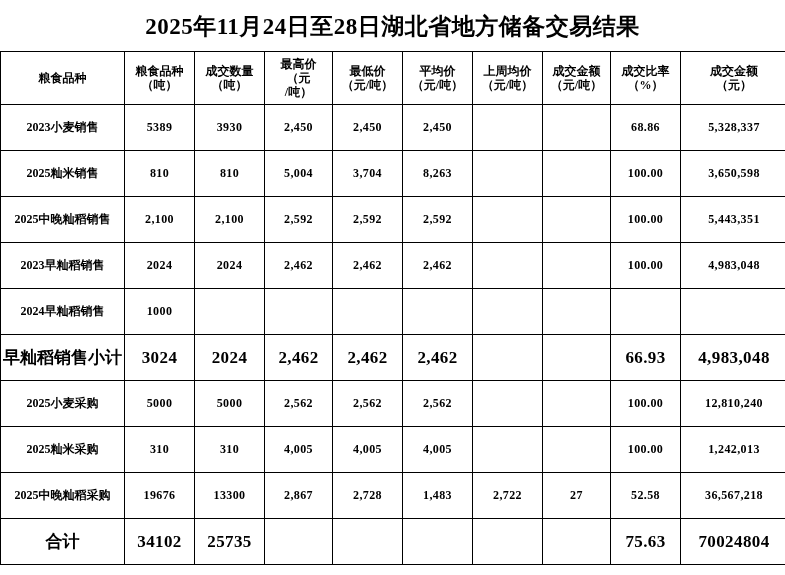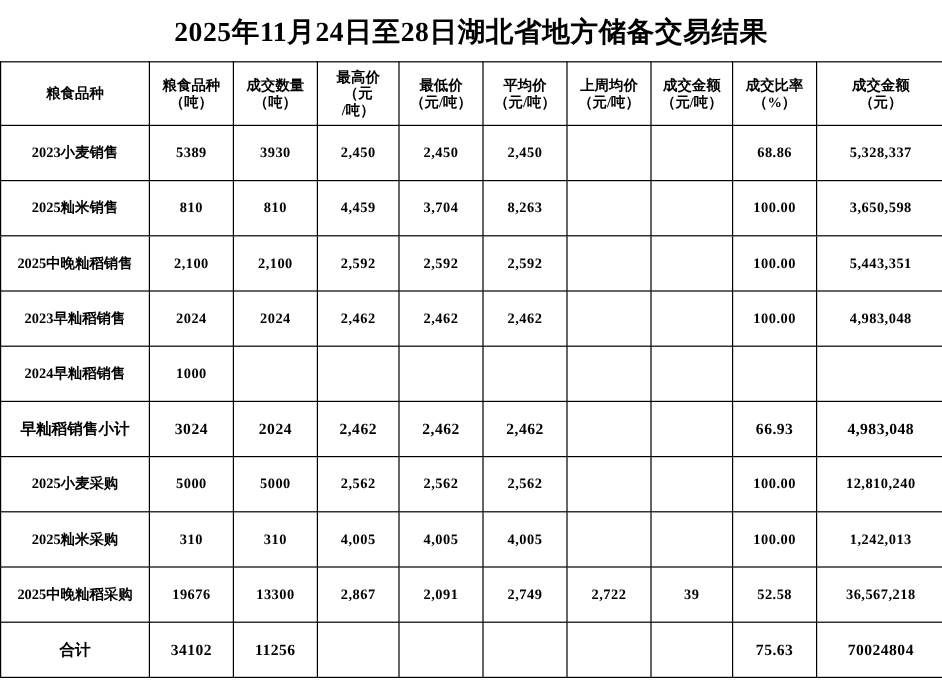--- a/index.html
+++ b/index.html
@@ -48,21 +48,21 @@
   thead td {
     height: 52px;
     line-height: 14px;
     font-size: 12.5px;
   }
   tbody td {
     height: 45px;
   }
   tbody tr.subtotal td,
   tbody tr.total td {
-    font-size: 13px;
+    font-size: 17px;
     margin-top: 40px;
   }
   td.label {
     font-size: 12.5px;
   }
   td.num {
     font-family: "Liberation Serif", "DejaVu Serif", serif;
     letter-spacing: 0.4px;
   }
   .hdr-line { display: block; }
@@ -141,21 +141,21 @@
           <td class="num">2,450</td>
           <td class="num"></td>
           <td class="num"></td>
           <td class="num">68.86</td>
           <td class="num">5,328,337</td>
         </tr>
         <tr class="">
           <td class="label">2025籼米销售</td>
           <td class="num">810</td>
           <td class="num">810</td>
-          <td class="num">4,459</td>
+          <td class="num">5,004</td>
           <td class="num">3,704</td>
           <td class="num">8,263</td>
           <td class="num"></td>
           <td class="num"></td>
           <td class="num">100.00</td>
           <td class="num">3,650,598</td>
         </tr>
         <tr class="">
           <td class="label">2025中晚籼稻销售</td>
           <td class="num">2,100</td>
@@ -226,31 +226,31 @@
           <td class="num"></td>
           <td class="num"></td>
           <td class="num">100.00</td>
           <td class="num">1,242,013</td>
         </tr>
         <tr class="">
           <td class="label">2025中晚籼稻采购</td>
           <td class="num">19676</td>
           <td class="num">13300</td>
           <td class="num">2,867</td>
-          <td class="num">2,091</td>
-          <td class="num">2,749</td>
+          <td class="num">2,728</td>
+          <td class="num">1,483</td>
           <td class="num">2,722</td>
-          <td class="num">39</td>
+          <td class="num">27</td>
           <td class="num">52.58</td>
           <td class="num">36,567,218</td>
         </tr>
         <tr class="total">
           <td class="label">合计</td>
           <td class="num">34102</td>
-          <td class="num">11256</td>
+          <td class="num">25735</td>
           <td class="num"></td>
           <td class="num"></td>
           <td class="num"></td>
           <td class="num"></td>
           <td class="num"></td>
           <td class="num">75.63</td>
           <td class="num">70024804</td>
         </tr>
       </tbody>
   </table>

